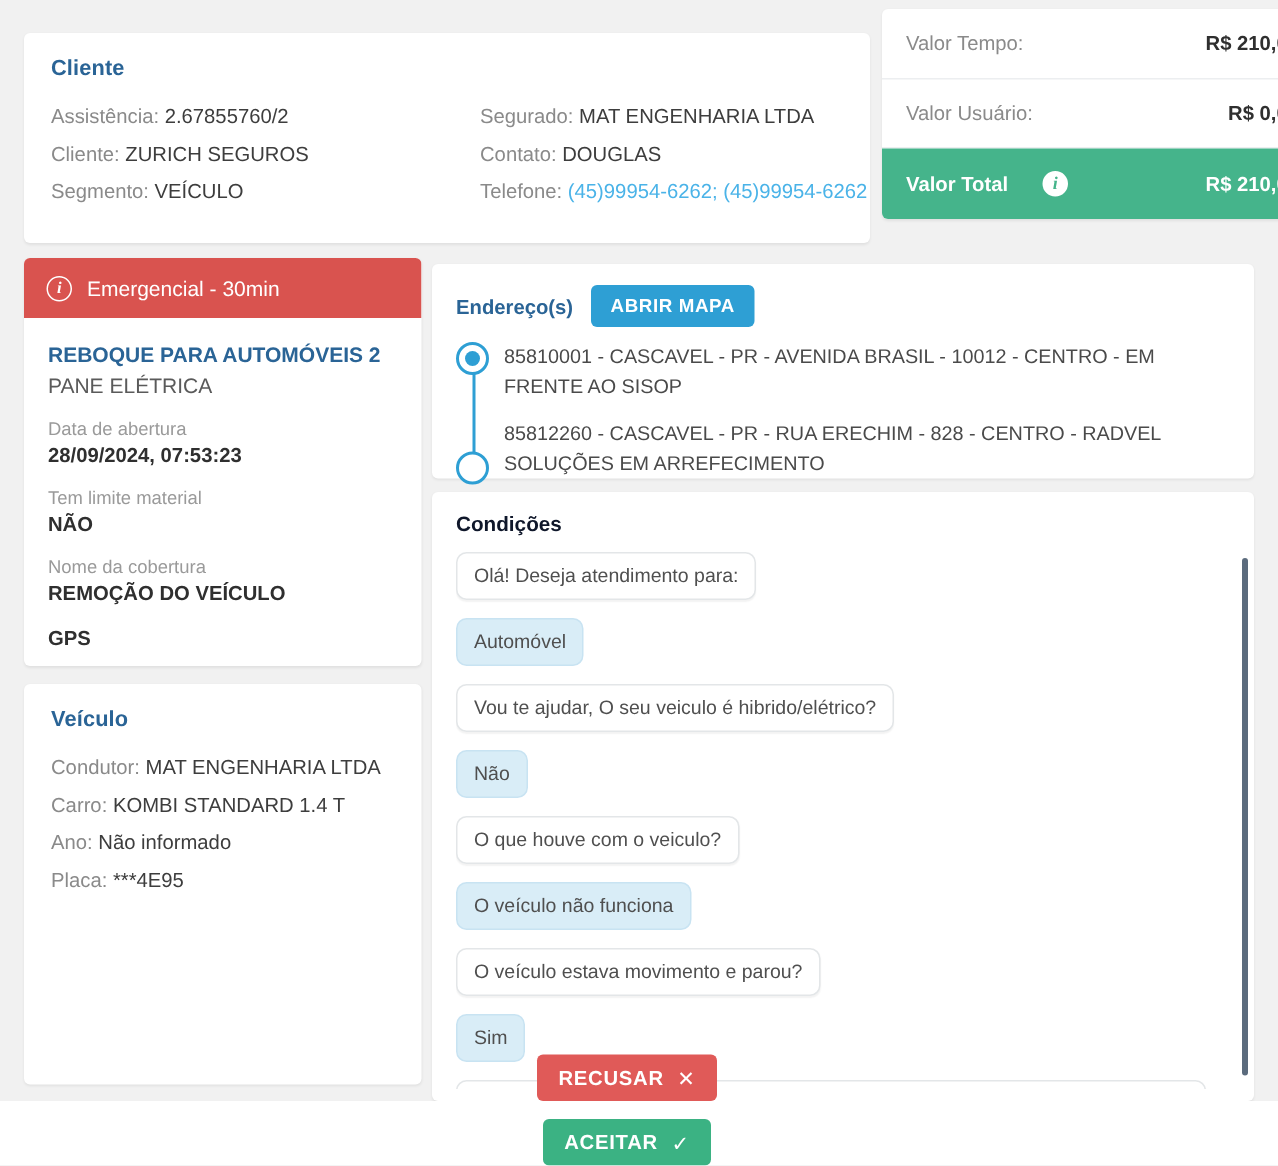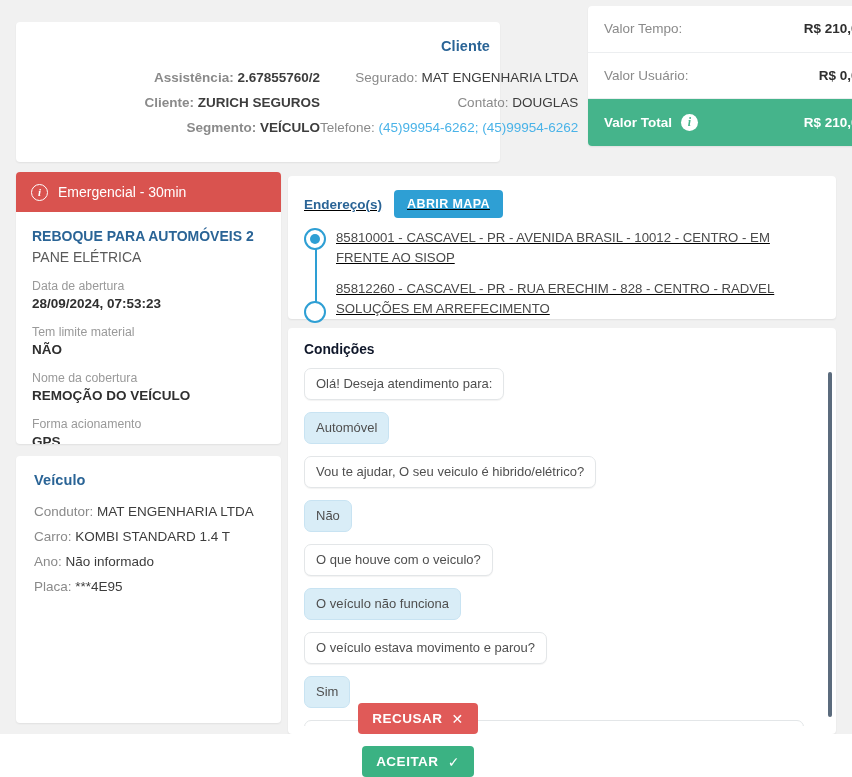--- a/index.html
+++ b/index.html
@@ -13,31 +13,30 @@
 
   .card {
     background: #fff;
     border-radius: 4px;
     box-shadow: 0 1px 2px rgba(0,0,0,0.07);
   }
 
   
   .client-card {
     position: absolute; left: 16px; top: 22px;
-    width: 484px; height: 140px;
+    width: 564px; height: 140px;
     padding: 16px 10px 0 18px;
-    text-align: right;
   }
   .sec-title {
     color: #2a6496; font-size: 14.5px; font-weight: bold;
     letter-spacing: .1px; margin-bottom: 11px;
   }
   .client-grid { display: flex; }
   .client-col { flex: 0 0 auto; }
-  .client-col.left { width: 286px; font-weight: bold; }
+  .client-col.left { width: 286px; }
   .kv { font-size: 13.5px; line-height: 25px; color: #333; white-space: nowrap; }
   .kv .lbl { color: #8a8a8a; }
   .kv .val { color: #3d3d3d; }
   .kv .link { color: #4ab3e8; }
 
   
   .values-card {
     position: absolute; left: 588px; top: 6px;
     width: 294px; height: 140px;
     overflow: hidden;
@@ -46,21 +45,21 @@
     height: 46.5px; display: flex; align-items: center;
     justify-content: space-between; padding: 0 16px;
     border-bottom: 1px solid #eceef0;
   }
   .val-row .k { font-size: 13.5px; color: #8a8a8a; }
   .val-row .v { font-size: 13.5px; color: #2f2f2f; font-weight: bold; }
   .val-row.total {
     background: #45b48b; border-bottom: none; height: 47px;
   }
   .val-row.total .k, .val-row.total .v { color: #fff; font-weight: bold; }
-  .val-row.total .k { display: flex; align-items: center; gap: 9px; }
+  .val-row.total .k { display: flex; align-items: center; gap: 23px; }
   .info-dot {
     width: 17px; height: 17px; border-radius: 50%;
     background: #fff; color: #45b48b;
     font-size: 12px; font-weight: bold; font-style: italic;
     display: inline-flex; align-items: center; justify-content: center;
     font-family: "Liberation Serif", serif;
   }
 
   
   .service-card {
@@ -94,21 +93,20 @@
     width: 265px; height: 267px;
     padding: 16px 18px 0 18px;
   }
   .vehicle-card .kv { line-height: 25px; }
 
   
   .address-card {
     position: absolute; left: 288px; top: 176px;
     width: 548px; height: 143px;
     padding: 14px 16px 0 16px;
-    text-decoration: underline;
   }
   .addr-head { display: flex; align-items: center; gap: 12px; margin-bottom: 10px; }
   .addr-head .lab { color: #2a6496; font-size: 13.5px; font-weight: bold; }
   .map-btn {
     background: #2e9fd4; color: #fff; border: none; border-radius: 4px;
     font-family: "Liberation Sans", sans-serif;
     font-size: 12.5px; font-weight: bold; letter-spacing: .4px;
     padding: 7px 13px; cursor: pointer;
   }
   .addr-list { position: relative; padding-left: 32px; }
@@ -244,21 +242,20 @@
       </div>
       <div class="fld">
         <div class="flabel">Tem limite material</div>
         <div class="fvalue">NÃO</div>
       </div>
       <div class="fld">
         <div class="flabel">Nome da cobertura</div>
         <div class="fvalue">REMOÇÃO DO VEÍCULO</div>
       </div>
       <div class="fld">
-        <div class="flabel">Forma acionamento</div>
         <div class="fvalue">GPS</div>
       </div>
     </div>
   </div>
 
   <div class="card vehicle-card">
     <div class="sec-title">Veículo</div>
     <div class="kv">
       <span class="lbl">Condutor:</span>
       <span class="val">MAT ENGENHARIA LTDA</span>

